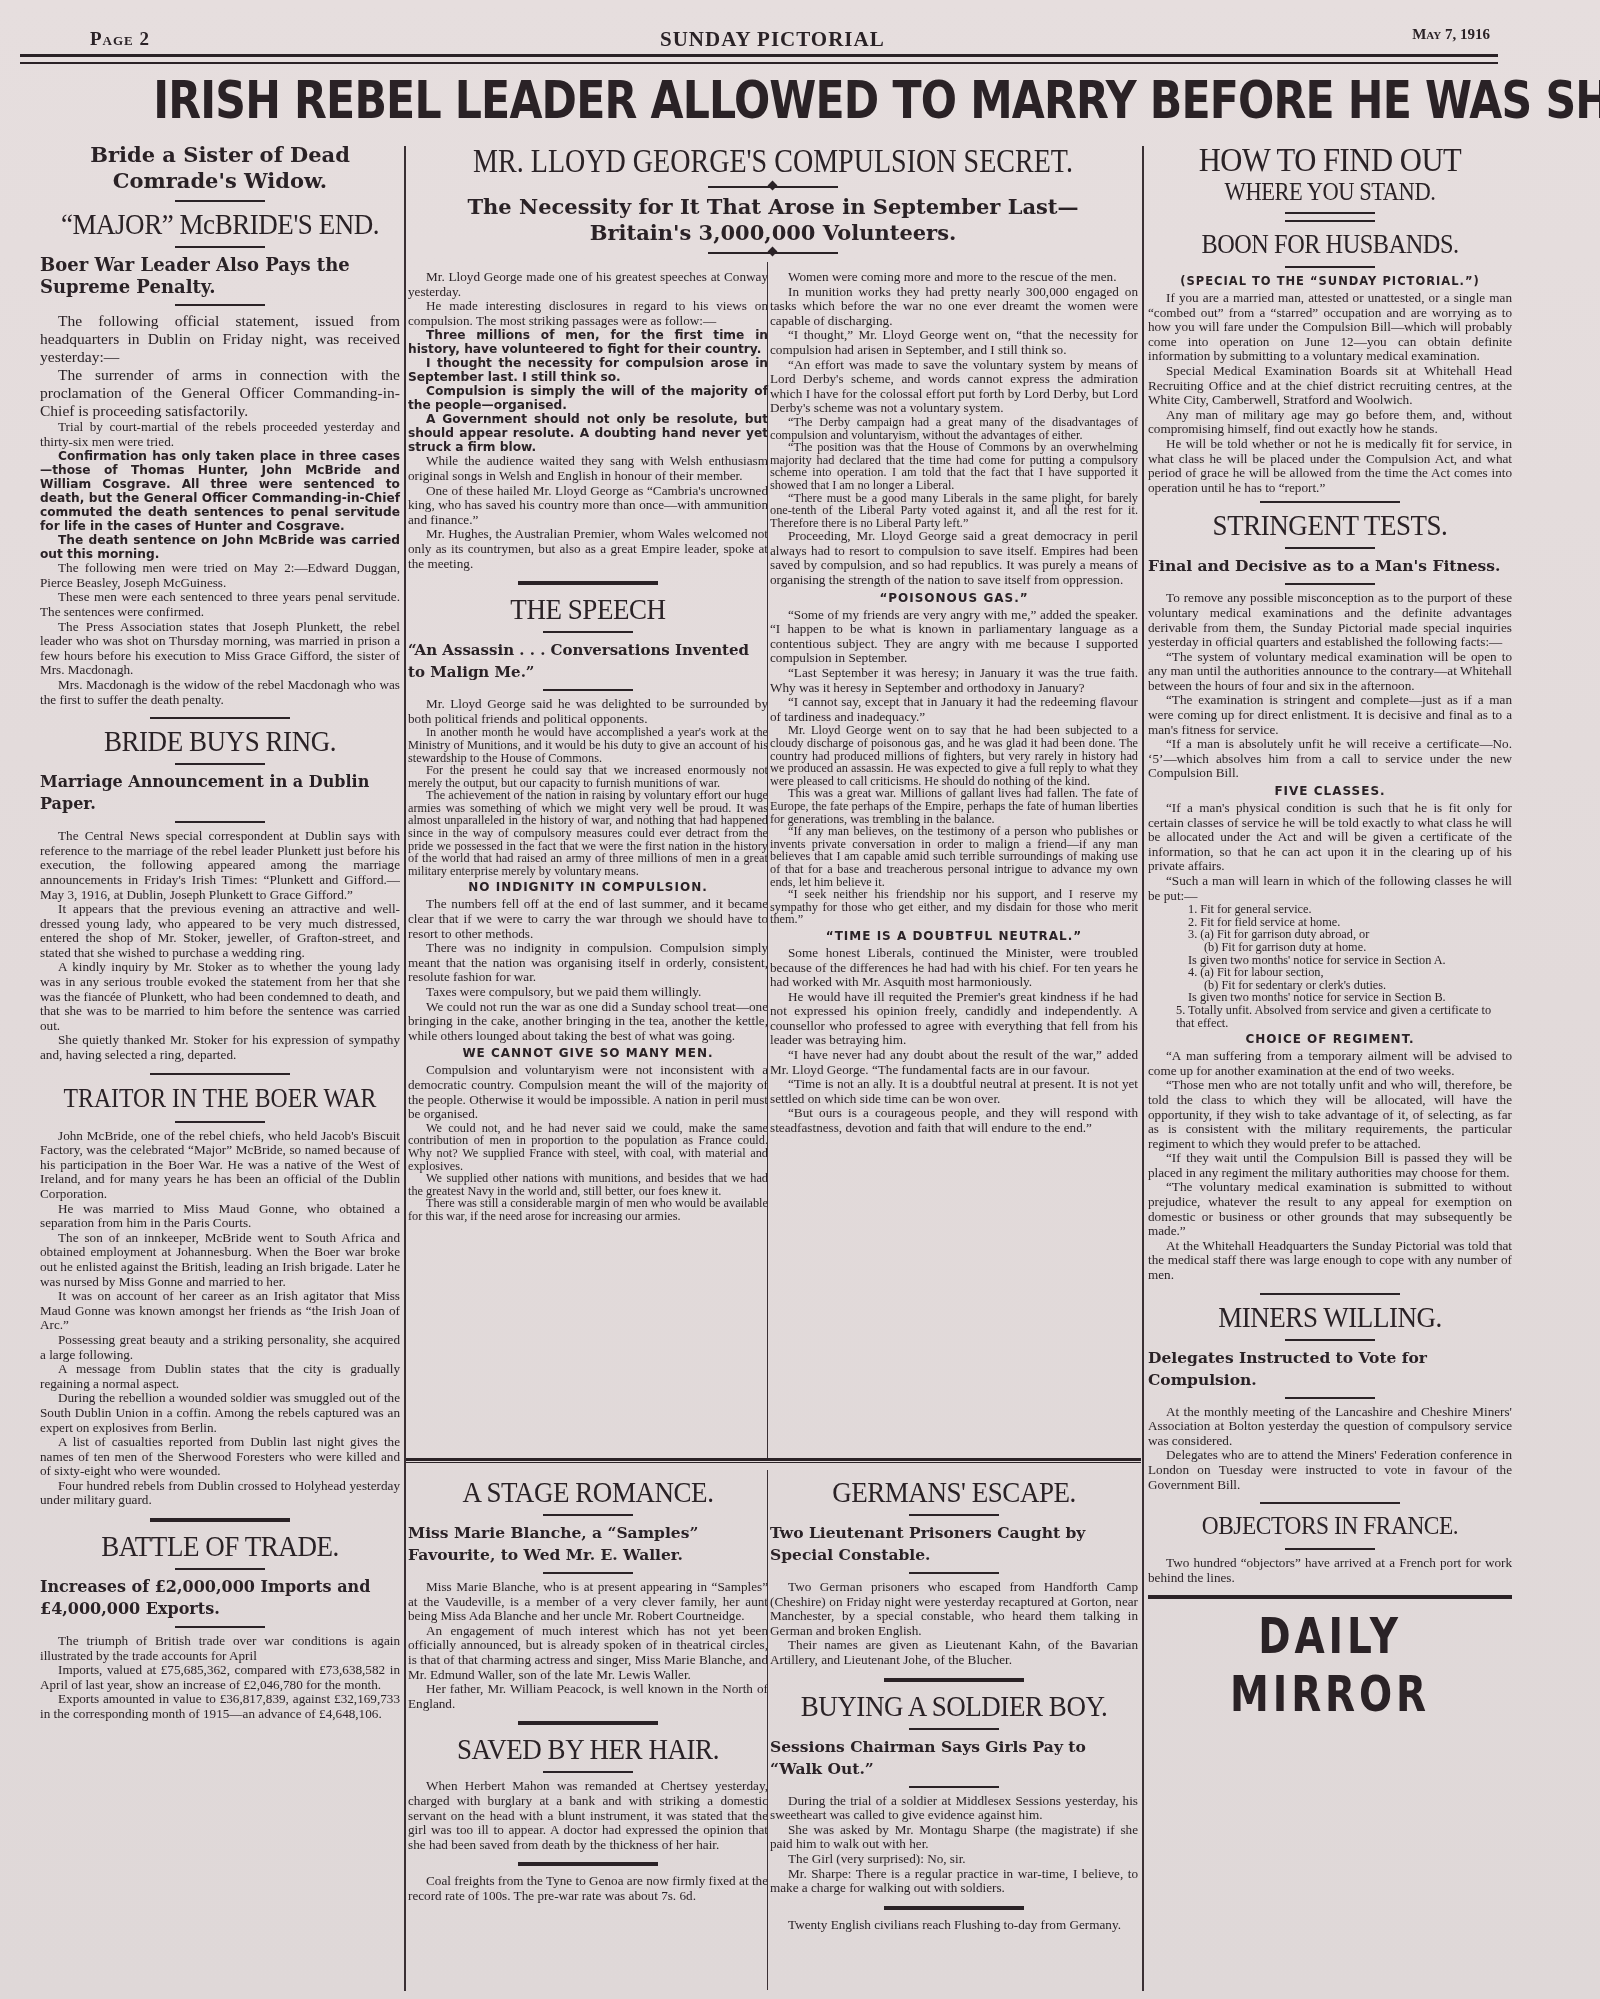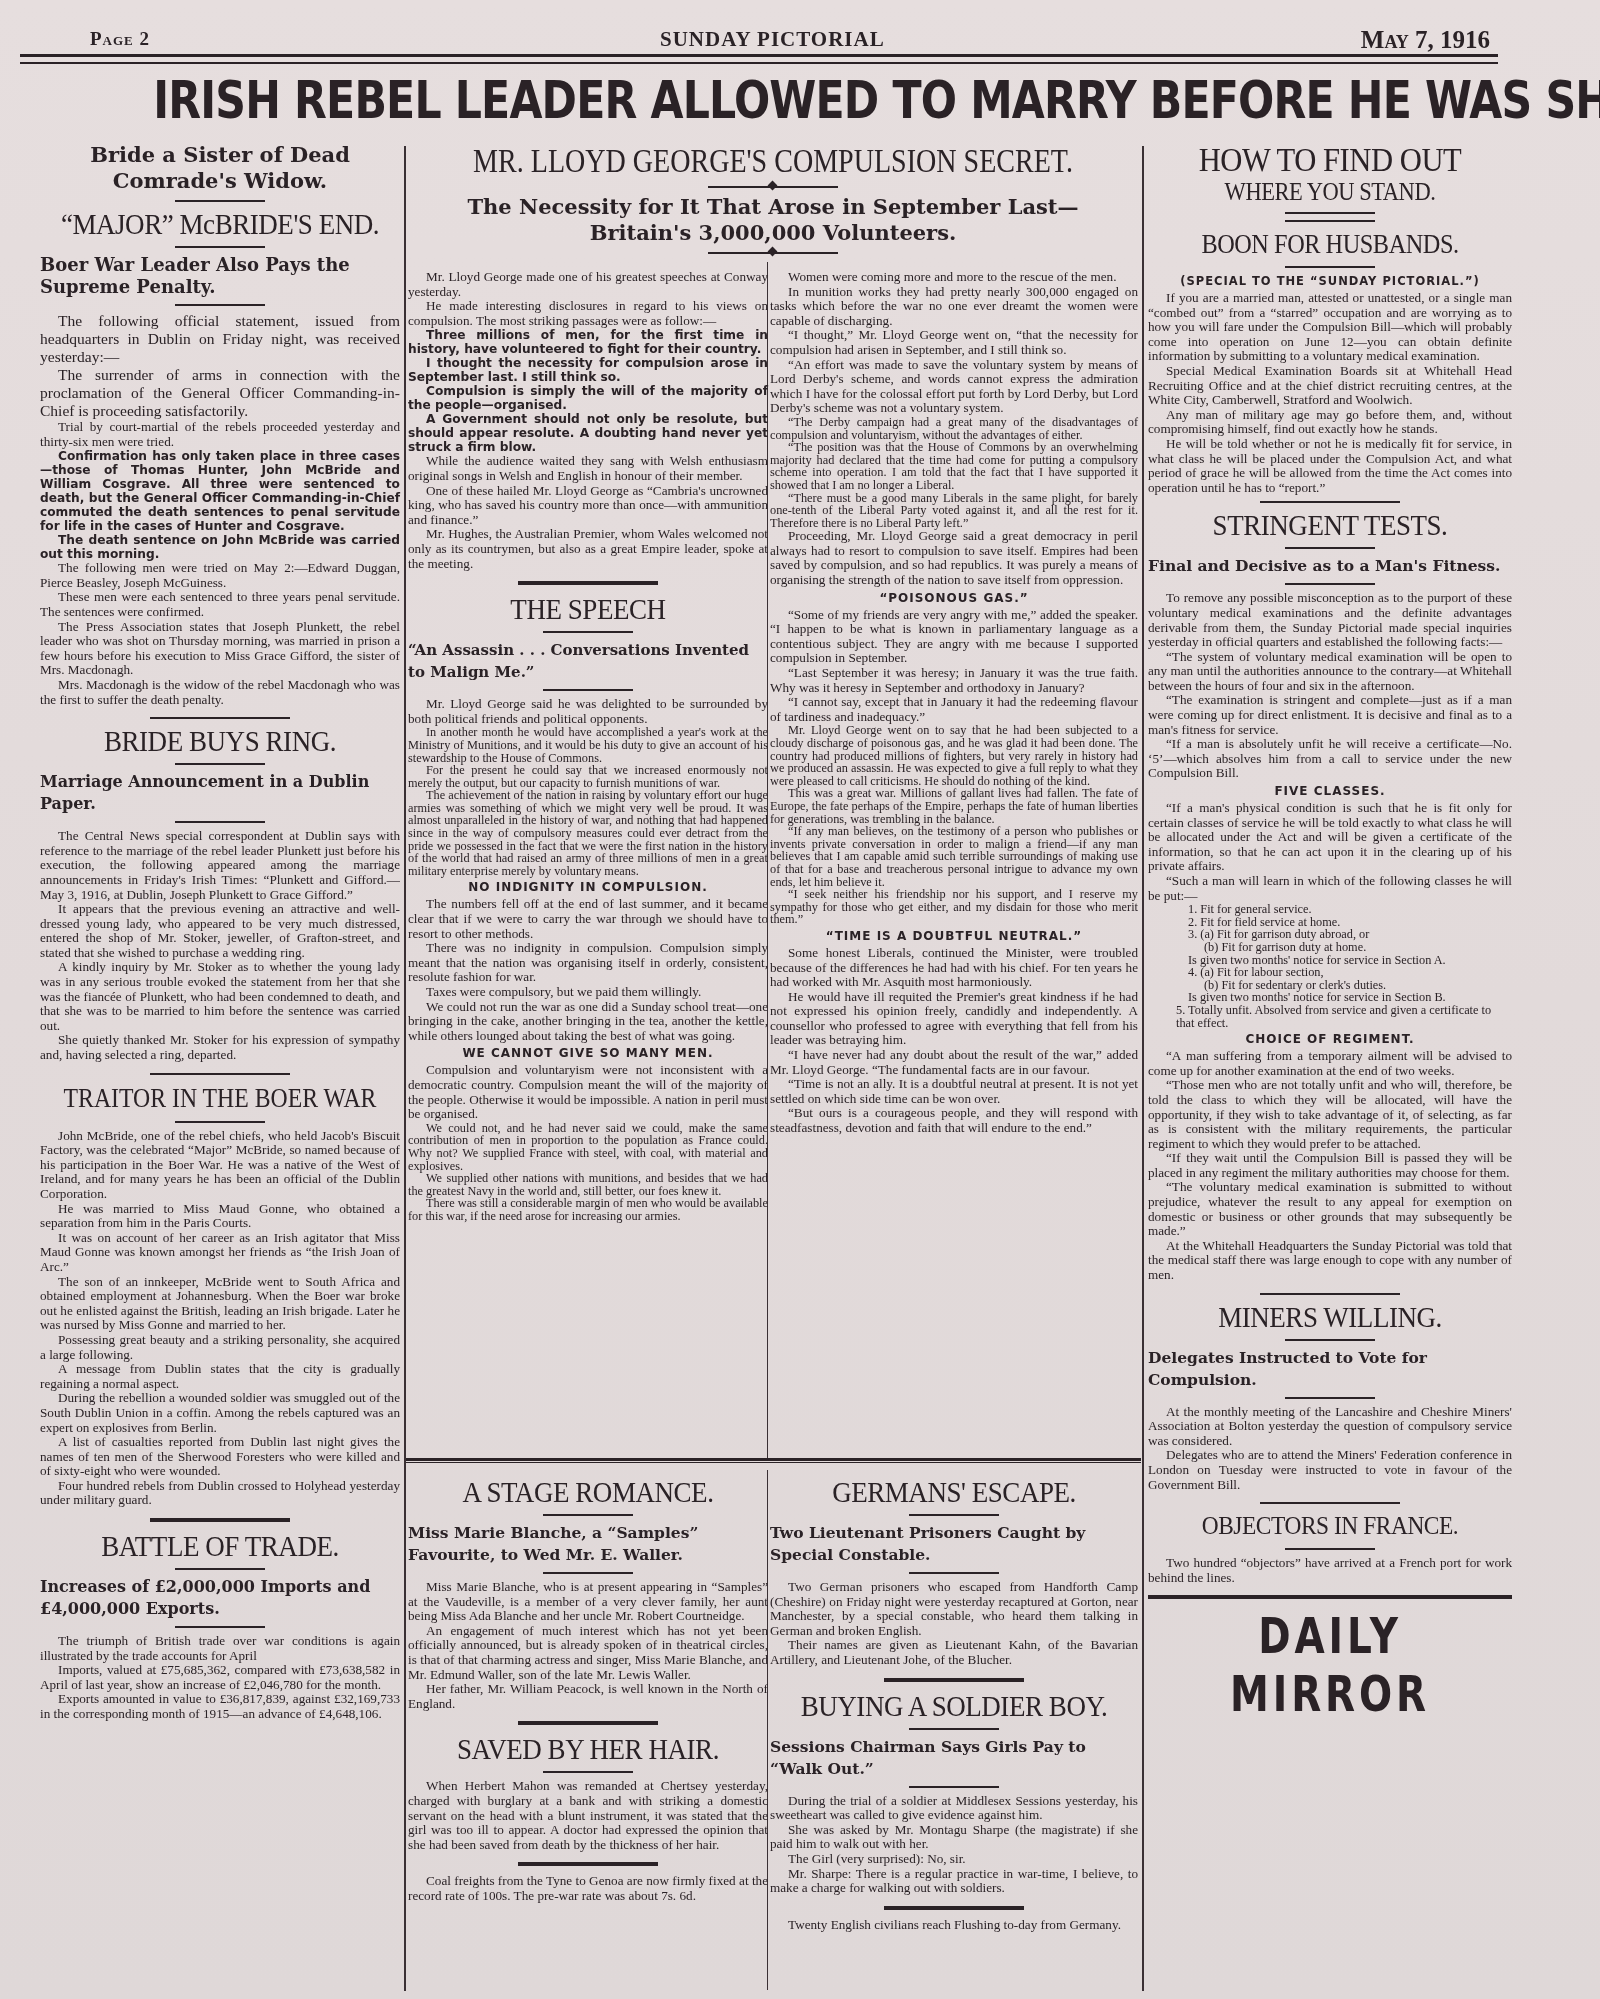--- a/index.html
+++ b/index.html
@@ -8,21 +8,21 @@
     background: #e4dcdc;
     color: #2a2226;
     font-family: "Liberation Serif", "DejaVu Serif", serif;
     position: relative;
   }
   .page { position: absolute; left: 0; top: 0; width: 1600px; height: 1999px;
     background: linear-gradient(180deg, #e6dede 0%, #e2dada 50%, #dfd8d8 100%); }
   .masthead { position: absolute; left: 30px; top: 18px; width: 1480px; height: 30px; }
   .mh-page { position: absolute; left: 60px; top: 10px; font-size: 19px; font-weight: bold; letter-spacing: 1px; font-variant: small-caps; }
   .mh-title { position: absolute; left: 630px; top: 9px; font-size: 21px; font-weight: bold; letter-spacing: 1px; }
-  .mh-date { position: absolute; right: 20px; top: 8px; font-size: 25px; font-weight: bold; font-variant: small-caps; }
+  .mh-date { position: absolute; right: 20px; top: 8px; font-size: 15px; font-weight: bold; font-variant: small-caps; }
   .rule-double { position: absolute; left: 20px; top: 54px; width: 1478px; height: 10px;
     border-top: 3px solid #2a2226; border-bottom: 2px solid #2a2226; }
   .banner { position: absolute; left: 20px; top: 70px; width: 1480px; text-align: center;
     font-family: "DejaVu Sans", sans-serif; font-weight: bold; font-size: 52px; letter-spacing: -1px;
     transform: scaleX(0.82); transform-origin: center; white-space: nowrap; line-height: 60px; }
   .col { position: absolute; top: 142px; }
   .col1 { left: 40px; width: 360px; }
   .col2 { left: 408px; width: 360px; }
   .col3 { left: 770px; width: 368px; }
   .col4 { left: 1148px; width: 364px; }
@@ -93,22 +93,22 @@
       <p class="body-md">It appears that the previous evening an attractive and well-dressed young lady, who appeared to be very much distressed, entered the shop of Mr. Stoker, jeweller, of Grafton-street, and stated that she wished to purchase a wedding ring.</p>
       <p class="body-md">A kindly inquiry by Mr. Stoker as to whether the young lady was in any serious trouble evoked the statement from her that she was the fiancée of Plunkett, who had been condemned to death, and that she was to be married to him before the sentence was carried out.</p>
       <p class="body-md">She quietly thanked Mr. Stoker for his expression of sympathy and, having selected a ring, departed.</p>
     </div>
     <div class="short-rule" style="width:140px; margin-top:10px;"></div>
     <div>
       <div class="hl-cond" style="font-size:27px;">TRAITOR IN THE BOER WAR</div>
       <div class="short-rule"></div>
       <p class="body-md">John McBride, one of the rebel chiefs, who held Jacob's Biscuit Factory, was the celebrated “Major” McBride, so named because of his participation in the Boer War. He was a native of the West of Ireland, and for many years he has been an official of the Dublin Corporation.</p>
       <p class="body-md">He was married to Miss Maud Gonne, who obtained a separation from him in the Paris Courts.</p>
+      <p class="body-md">The son of an innkeeper, McBride went to South Africa and obtained employment at Johannesburg. When the Boer war broke out he enlisted against the British, leading an Irish brigade. Later he was nursed by Miss Gonne and married to her.</p>
       <p class="body-md">It was on account of her career as an Irish agitator that Miss Maud Gonne was known amongst her friends as “the Irish Joan of Arc.”</p>
-      <p class="body-md">The son of an innkeeper, McBride went to South Africa and obtained employment at Johannesburg. When the Boer war broke out he enlisted against the British, leading an Irish brigade. Later he was nursed by Miss Gonne and married to her.</p>
       <p class="body-md">Possessing great beauty and a striking personality, she acquired a large following.</p>
       <p class="body-md">A message from Dublin states that the city is gradually regaining a normal aspect.</p>
       <p class="body-md">During the rebellion a wounded soldier was smuggled out of the South Dublin Union in a coffin. Among the rebels captured was an expert on explosives from Berlin.</p>
       <p class="body-md">A list of casualties reported from Dublin last night gives the names of ten men of the Sherwood Foresters who were killed and of sixty-eight who were wounded.</p>
       <p class="body-md">Four hundred rebels from Dublin crossed to Holyhead yesterday under military guard.</p>
     </div>
     <div class="sep-rule"></div>
     <div>
       <div class="hl-big">BATTLE OF TRADE.</div>
       <div class="short-rule"></div>

